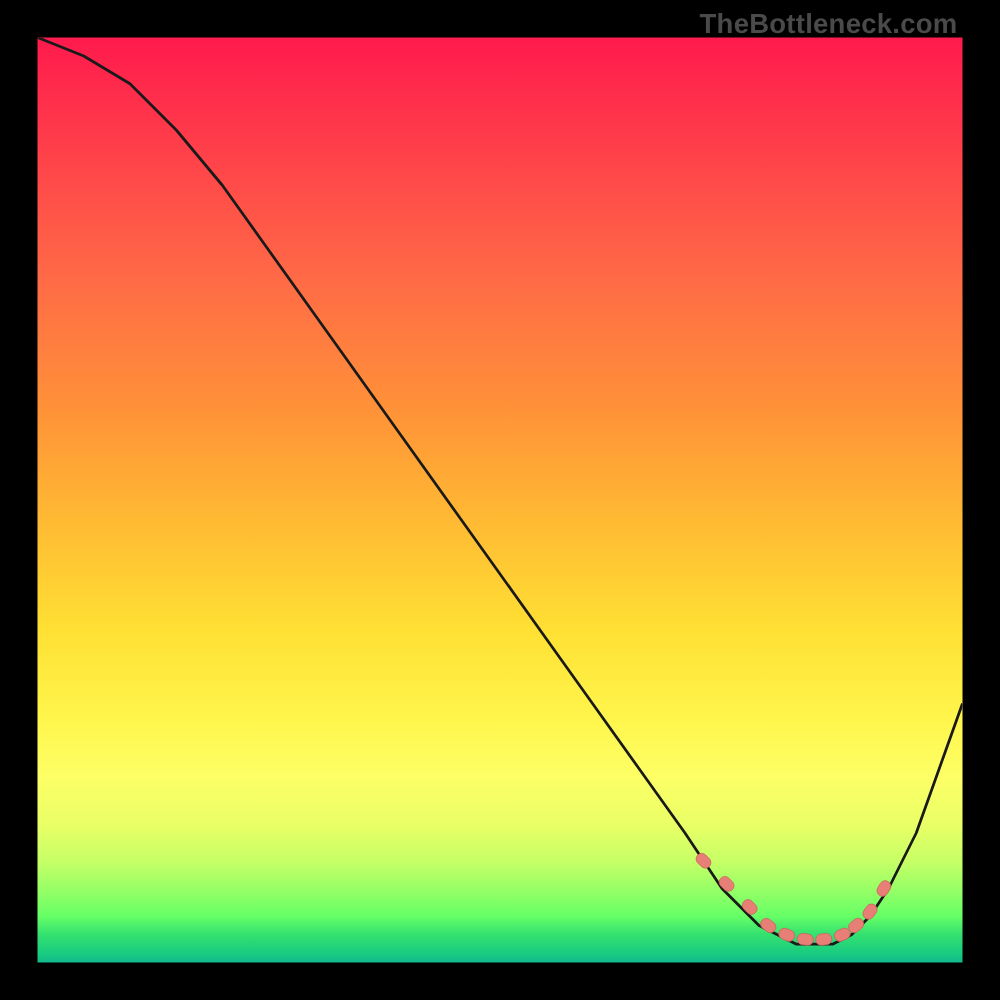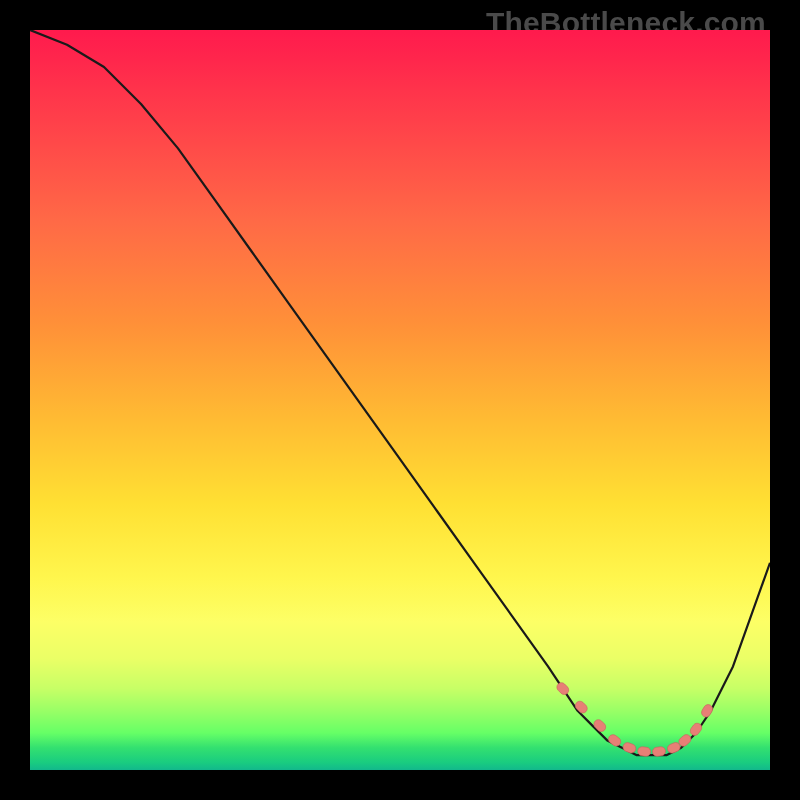--- a/index.html
+++ b/index.html
@@ -41,21 +41,21 @@
       #33e070 97%,
       #19cc80 99%,
       #12b88c 100%
     );
     overflow: hidden;
   }
   .watermark {
     position: absolute;
     top: 6px;
     right: 34px;
-    font-size: 30px;
+    font-size: 22px;
     font-weight: 600;
     color: #4a4a4a;
     letter-spacing: 0.2px;
     user-select: none;
   }
   svg.curve {
     position: absolute;
     left: 0;
     top: 0;
     width: 740px;

